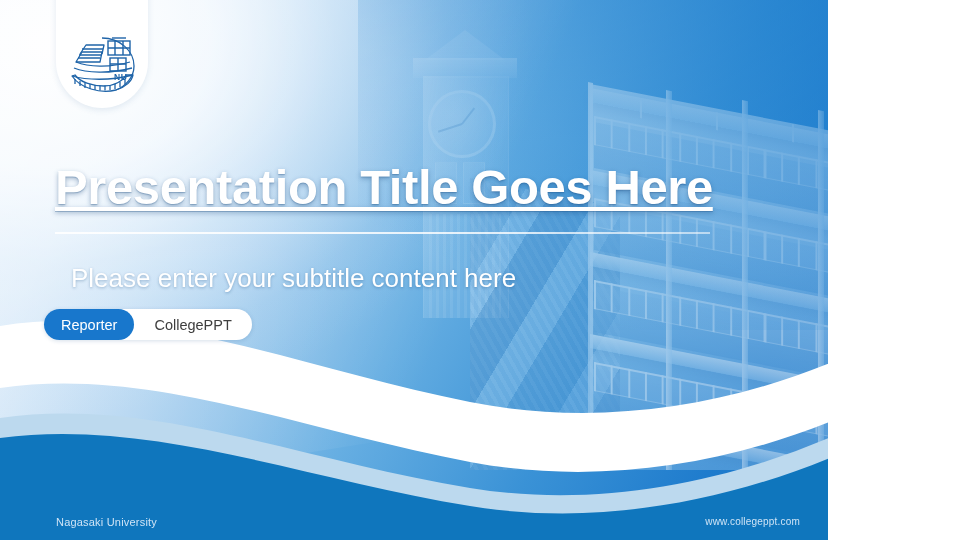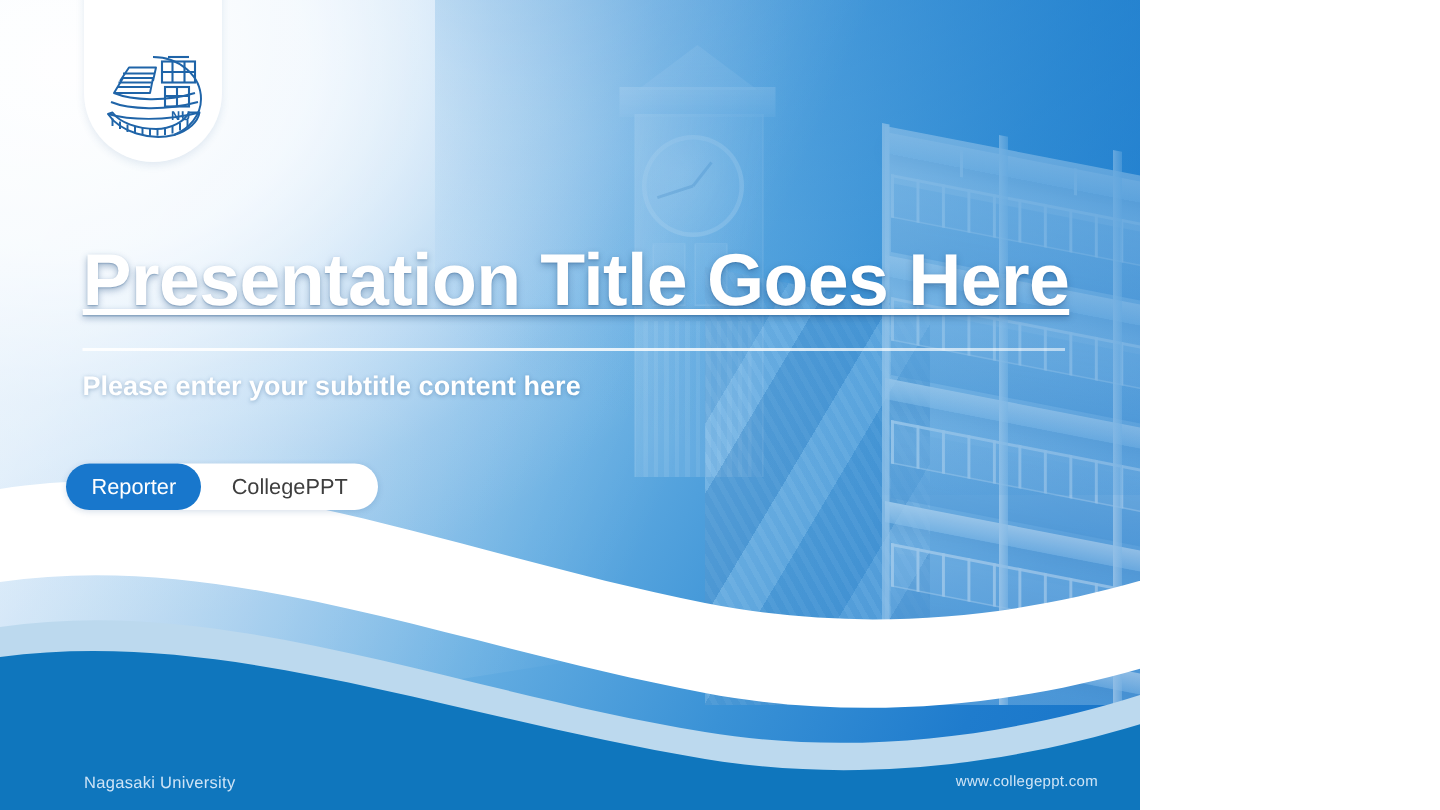--- a/index.html
+++ b/index.html
@@ -6,21 +6,21 @@
     margin: 0;
     padding: 0;
     background: #ffffff;
   }
   body {
     font-family: "Liberation Sans", sans-serif;
   }
 
   .slide {
     position: relative;
-    width: 760px;
+    width: 828px;
     height: 540px;
     overflow: hidden;
     background: #ffffff;
   }
 
   
   .bg-base {
     position: absolute;
     inset: 0;
     background:
@@ -276,23 +276,23 @@
     left: 55px;
     top: 232px;
     width: 655px;
     height: 2px;
     background: linear-gradient(90deg, rgba(255,255,255,0.92), rgba(255,255,255,0.80) 70%, rgba(255,255,255,0.55));
   }
   .subtitle {
     position: absolute;
     left: 55px;
     top: 247px;
-    margin: 0;
-    font-size: 18px;
-    font-weight: bold;
+    margin: 16px;
+    font-size: 26px;
+    font-weight: normal;
     color: #ffffff;
     text-shadow: 0 1px 3px rgba(24,72,124,0.35);
     white-space: nowrap;
   }
 
   
   .pill {
     position: absolute;
     left: 44px;
     top: 309px;

